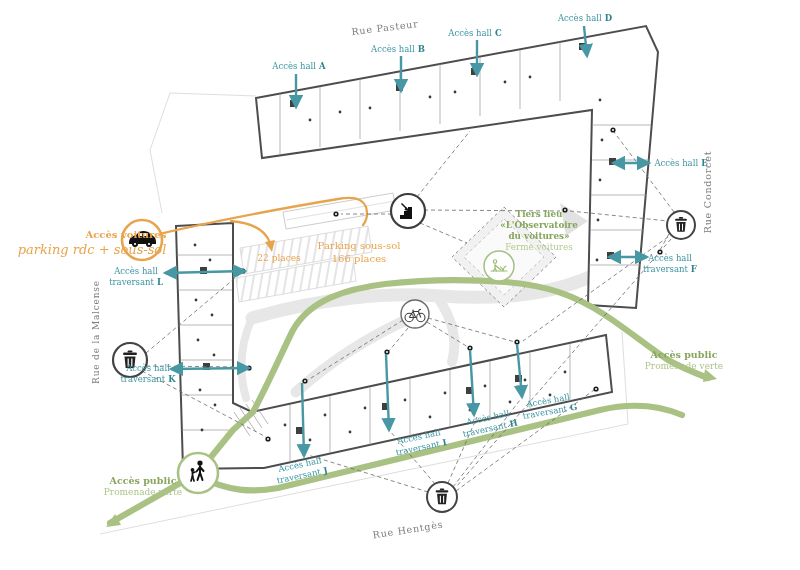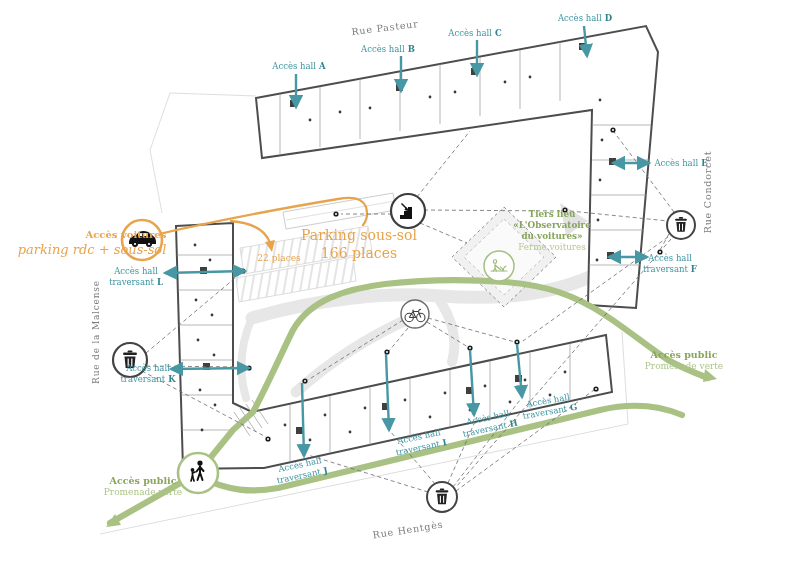--- a/index.html
+++ b/index.html
@@ -332,21 +332,21 @@
     </g>
   </g>
 </svg>
 
 <div class="lbl street" style="left:385px;top:28px;--r:-7deg">Rue Pasteur</div>
 <div class="lbl street" style="left:708px;top:192px;--r:-90deg">Rue Condorcet</div>
 <div class="lbl street" style="left:97px;top:332px;--r:-90deg;font-size:9px">Rue de la Malcense</div>
 <div class="lbl street" style="left:408px;top:530px;--r:-9deg">Rue Hentgès</div>
 
 <div class="lbl teal" style="left:299px;top:66px"><span>Accès hall</span><b class="ltr">A</b></div>
-<div class="lbl teal" style="left:388px;top:49px"><span>Accès hall</span><b class="ltr">B</b></div>
+<div class="lbl teal" style="left:398px;top:49px"><span>Accès hall</span><b class="ltr">B</b></div>
 <div class="lbl teal" style="left:475px;top:33px"><span>Accès hall</span><b class="ltr">C</b></div>
 <div class="lbl teal" style="left:585px;top:18px"><span>Accès hall</span><b class="ltr">D</b></div>
 <div class="lbl teal" style="left:681px;top:163px"><span>Accès hall</span><b class="ltr">E</b></div>
 
 <div class="lbl teal" style="left:670px;top:264px">
   <div>Accès hall</div>
   <div><span>traversant</span><b class="ltr">F</b></div>
 </div>
 <div class="lbl teal" style="left:136px;top:277px">
   <div>Accès hall</div>
@@ -371,27 +371,27 @@
 <div class="lbl teal" style="left:549px;top:406px;--r:-10deg">
   <div>Accès hall</div>
   <div><span>traversant</span><b class="ltr">G</b></div>
 </div>
 
 <div class="lbl orange" style="left:92px;top:243px">
   <div class="b">Accès voitures</div>
   <div class="s">parking rdc + sous-sol</div>
 </div>
 
-<div class="lbl orange" style="left:359px;top:244px;font-size:14px">
+<div class="lbl orange" style="left:359px;top:252px;font-size:10px">
   <div>Parking sous-sol</div>
   <div>166 places</div>
 </div>
 <div class="lbl orange s" style="left:279px;top:259px;font-size:9px">22 places</div>
 
-<div class="lbl tiers" style="left:552px;top:231px">
+<div class="lbl tiers" style="left:539px;top:231px">
   <div class="d">Tiers lieu</div>
   <div class="d">«L'Observatoire</div>
   <div class="d">du voitures»</div>
   <div class="f">Ferme voitures</div>
 </div>
 
 <div class="lbl" style="left:143px;top:487px">
   <div class="greenb">Accès public</div>
   <div class="greenl">Promenade verte</div>
 </div>

